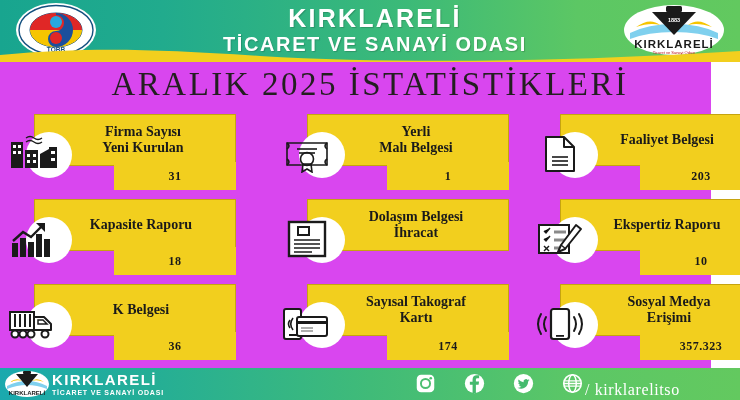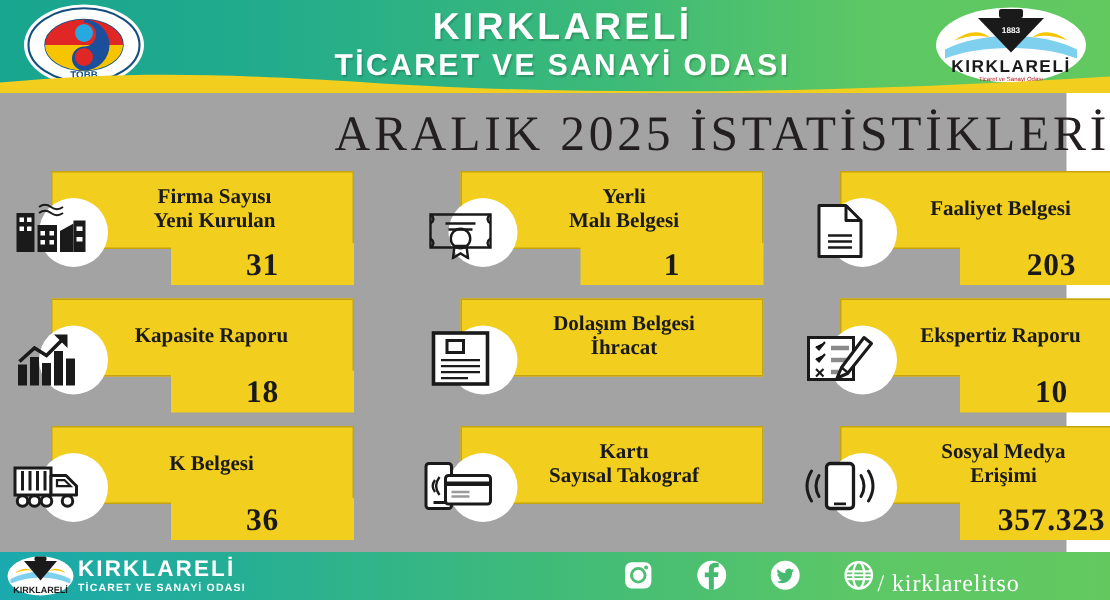--- a/index.html
+++ b/index.html
@@ -2,21 +2,21 @@
 <html><head>
 <meta charset="utf-8">
 <style>
   * { box-sizing: border-box; margin: 0; padding: 0; }
   html, body {
     width: 740px; height: 400px;
     background: #ffffff;
     font-family: "Liberation Sans", sans-serif;
     overflow: hidden;
   }
-  .page { position: relative; width: 711px; height: 400px; background: #a3a3a3; }
+  .page { position: relative; width: 711px; height: 400px; background: #d946ef; }
 
   
   .header {
     position: absolute; top: 0; left: 0; width: 740px; height: 62px;
     background: linear-gradient(90deg, #18a58f 0%, #21ab8d 22%, #3cba78 55%, #5cc764 78%, #62c95f 100%);
     overflow: hidden;
   }
   .header-title {
     position: absolute; left: 130px; top: 4px; width: 490px;
     text-align: center; color: #ffffff;
@@ -35,22 +35,22 @@
   .tobb-logo {
     position: absolute; left: 14px; top: 2px; width: 84px; height: 56px;
   }
   
   .krk-logo {
     position: absolute; right: 14px; top: 3px; width: 104px; height: 54px;
   }
 
   
   .main-title {
-    position: absolute; top: 72px; left: 0; width: 740px;
-    text-align: right;
+    position: absolute; top: 66px; left: 0; width: 740px;
+    text-align: center;
     font-family: "Liberation Serif", serif;
     font-size: 33px; font-weight: normal; letter-spacing: 2.5px;
     color: #231f20;
     white-space: nowrap;
   }
 
   
   .grid { position: absolute; top: 112px; left: 0; width: 740px; }
   .row { position: relative; height: 85px; }
   .row3 { height: 86px; }
@@ -77,21 +77,21 @@
   .notch {
     position: absolute; left: 22px; top: 20px; width: 46px; height: 46px;
     background: #ffffff; border-radius: 50%;
   }
 
   .card-value {
     position: absolute; left: 110px; top: 50px; width: 122px; height: 28px;
     background: #f2cf1e;
     display: flex; align-items: center; justify-content: center;
     font-family: "Liberation Serif", serif;
-    font-weight: bold; font-size: 21px; color: #1a1a1a;
+    font-weight: bold; font-size: 12px; color: #1a1a1a;
     letter-spacing: .5px;
   }
   .card-icon {
     position: absolute; left: 2px; top: 16px; width: 56px; height: 52px;
     display: flex; align-items: center; justify-content: center;
   }
   .card-icon svg { display: block; }
 
   
   .footer {
@@ -342,25 +342,26 @@
               <circle cx="23" cy="28" r="3.5"></circle>
                 <circle cx="37" cy="28" r="3.5"></circle>
             </g>
           </svg>
         </div>
       </div>
 
       <div class="card c1">
         <div class="card-box">
           <div class="card-label">
+            <div>Sayısal Takograf</div>
             <div>Kartı</div>
-            <div>Sayısal Takograf</div>
           </div>
         </div>
         <div class="notch"></div>
+        <div class="card-value">174</div>
         <div class="card-icon">
           <svg width="52" height="38" viewBox="0 0 52 38">
             <rect x="3" y="4" width="17" height="30" rx="2" fill="#ffffff" stroke="#1a1a1a" stroke-width="2"></rect>
             <g stroke="#1a1a1a" stroke-width="1.6" fill="none">
               <path d="M9 15 q-3 4 0 8"></path>
                 <path d="M12 13 q-4.5 6 0 12"></path>
             </g>
             <rect x="8" y="29" width="8" height="2" fill="#1a1a1a"></rect>
             <rect x="16" y="12" width="30" height="19" rx="2" fill="#ffffff" stroke="#1a1a1a" stroke-width="2"></rect>
             <rect x="16" y="16" width="30" height="3" fill="#1a1a1a"></rect>

